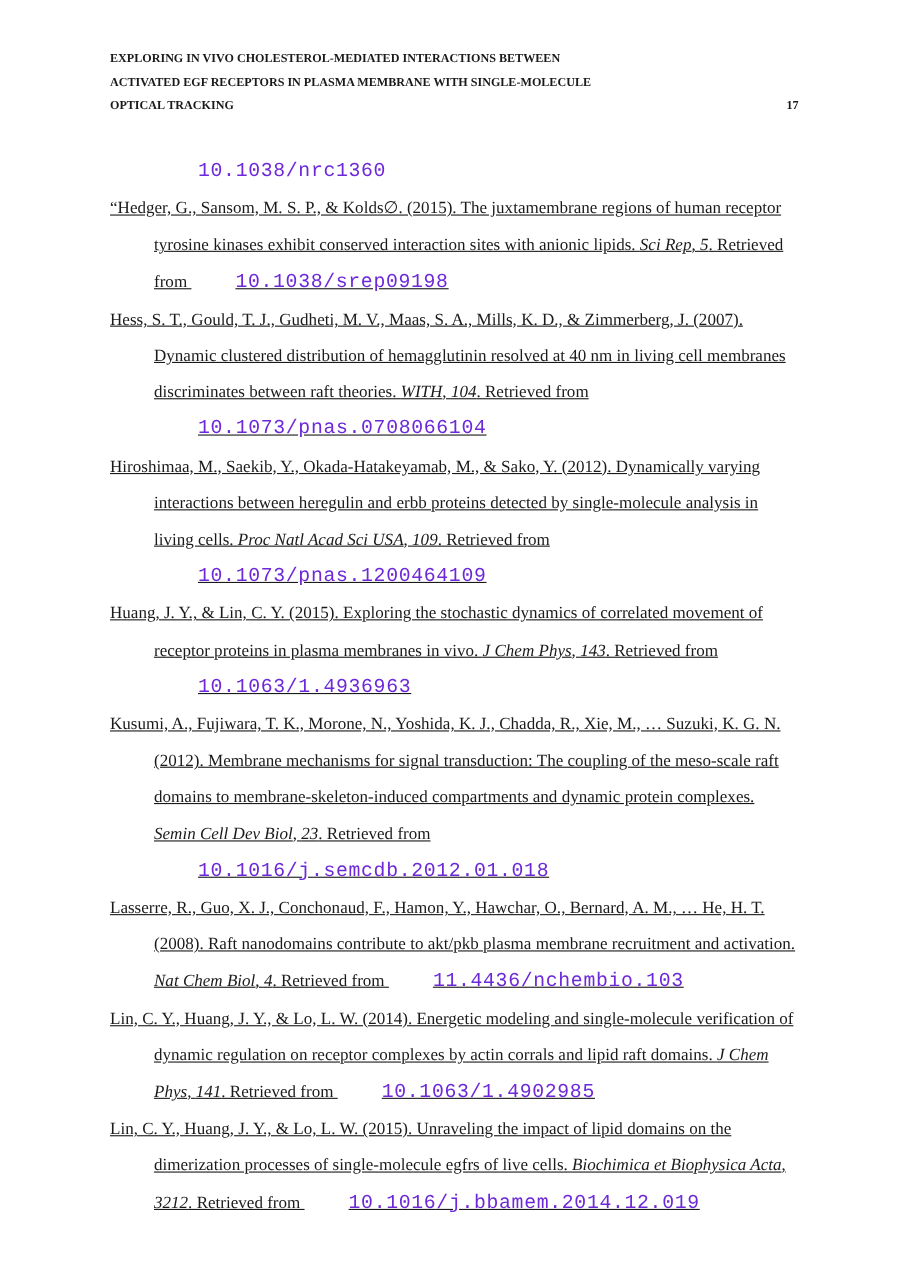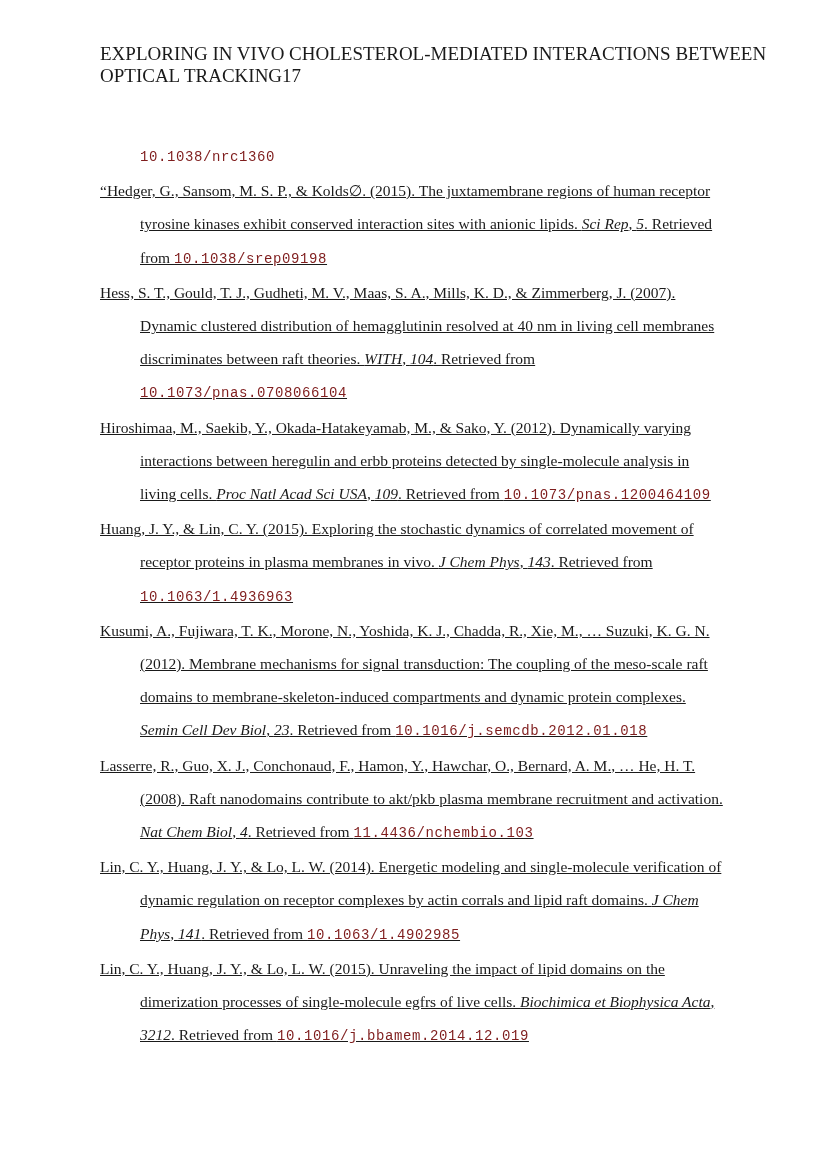--- a/index.html
+++ b/index.html
@@ -1,31 +1,32 @@
 <!DOCTYPE html>
 <html><head>
 <meta charset="utf-8">
 <style>
   html,body{margin:0;padding:0;background:#fff;}
   body{width:827px;height:1170px;position:relative;overflow:hidden;
        font-family:"Liberation Serif","DejaVu Serif",serif;color:#1a1a1a;}
-  .header{position:absolute;left:100px;top:43px;width:626px;font-size:19px;line-height:21.5px;}
+  .header{position:absolute;left:100px;top:43px;width:626px;font-size:11px;line-height:21.5px;font-weight:bold;}
   .header .line{display:block;white-space:nowrap;}
-  .header .last{display:flex;}
+  .header .last{display:flex;justify-content:space-between;}
   .refs{position:absolute;left:100px;top:139px;width:626px;font-size:15.5px;line-height:33.2px;}
   .frag{padding-left:40px;}
   .ref{padding-left:40px;text-indent:-40px;margin:0;text-decoration:underline;}
-  .doi{font-family:"Liberation Mono","DejaVu Sans Mono",monospace;font-size:14px;color:#7f1d1d;letter-spacing:0.6px;}
+  .doi{font-family:"Liberation Mono","DejaVu Sans Mono",monospace;font-size:18px;color:#6d28d9;letter-spacing:0.6px;margin-left:40px;}
   i{font-style:italic;}
 </style>
 </head>
 <body>
 
 <div class="header">
   <span class="line">EXPLORING IN VIVO CHOLESTEROL-MEDIATED INTERACTIONS BETWEEN</span>
+  <span class="line">ACTIVATED EGF RECEPTORS IN PLASMA MEMBRANE WITH SINGLE-MOLECULE</span>
   <span class="line last">
     <span>OPTICAL TRACKING</span>
     <span>17</span>
   </span>
 </div>
 
 <div class="refs">
   <div class="frag">
     <span class="doi">10.1038/nrc1360</span>
   </div>

